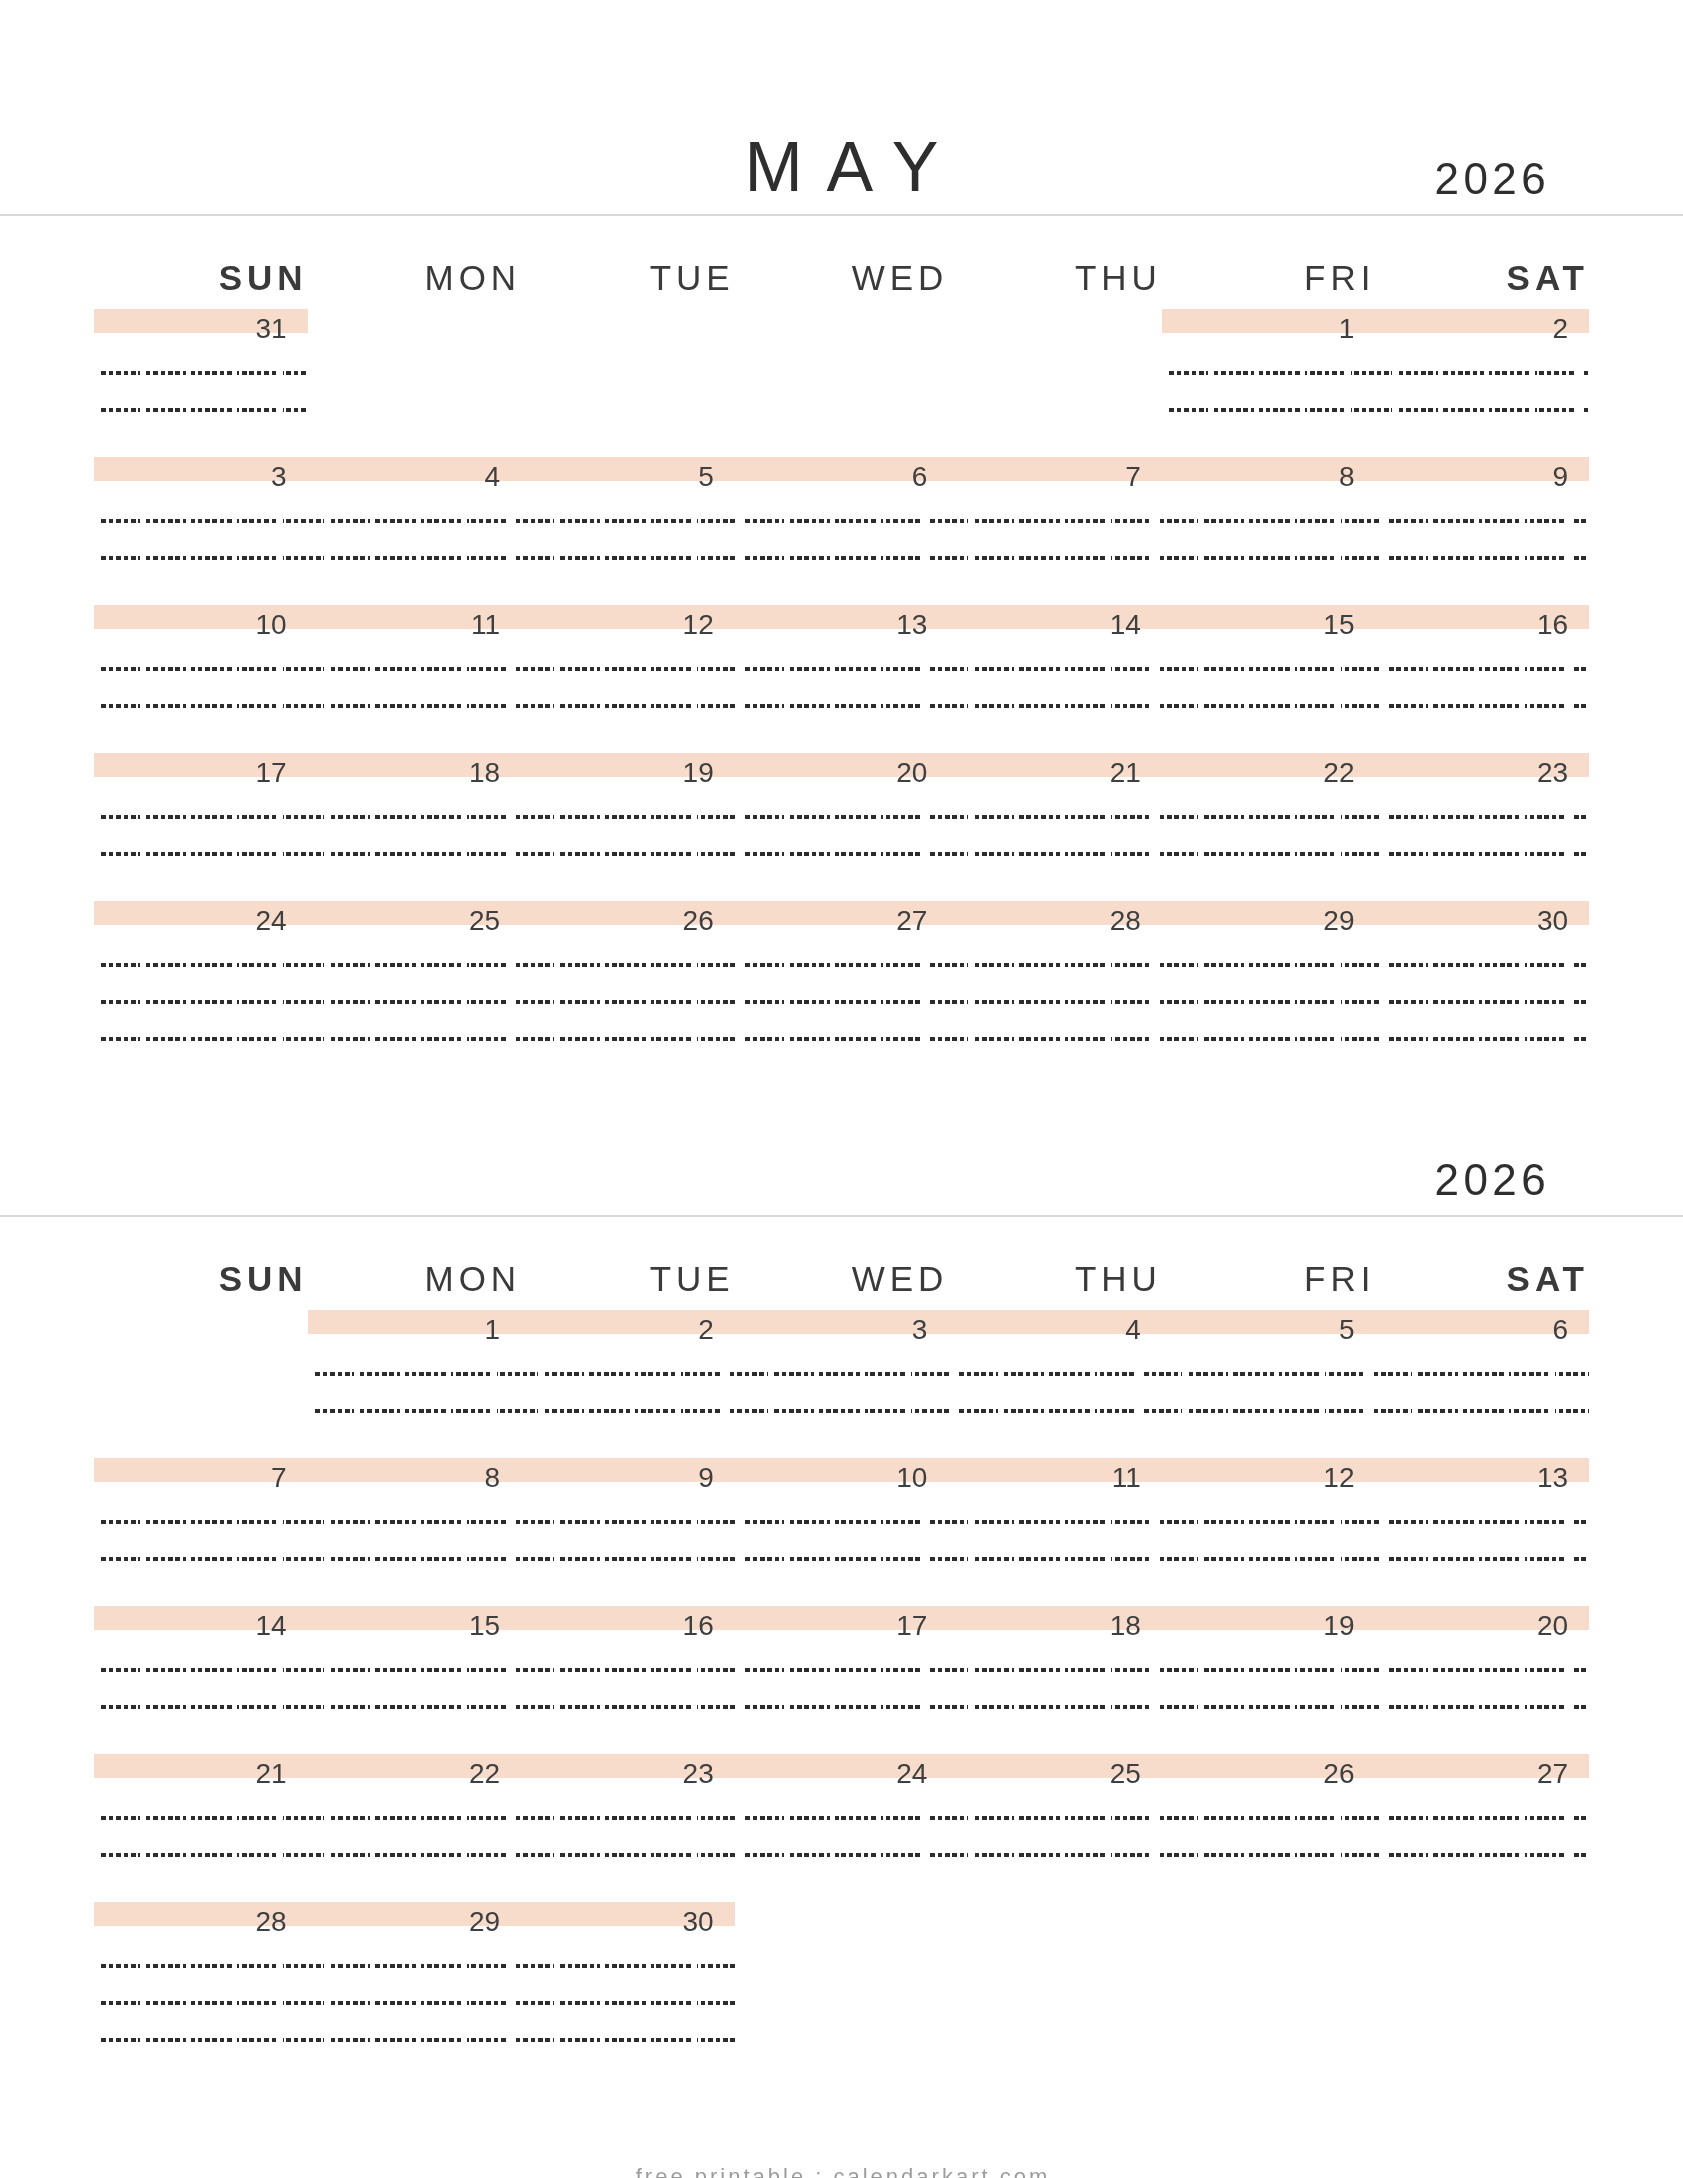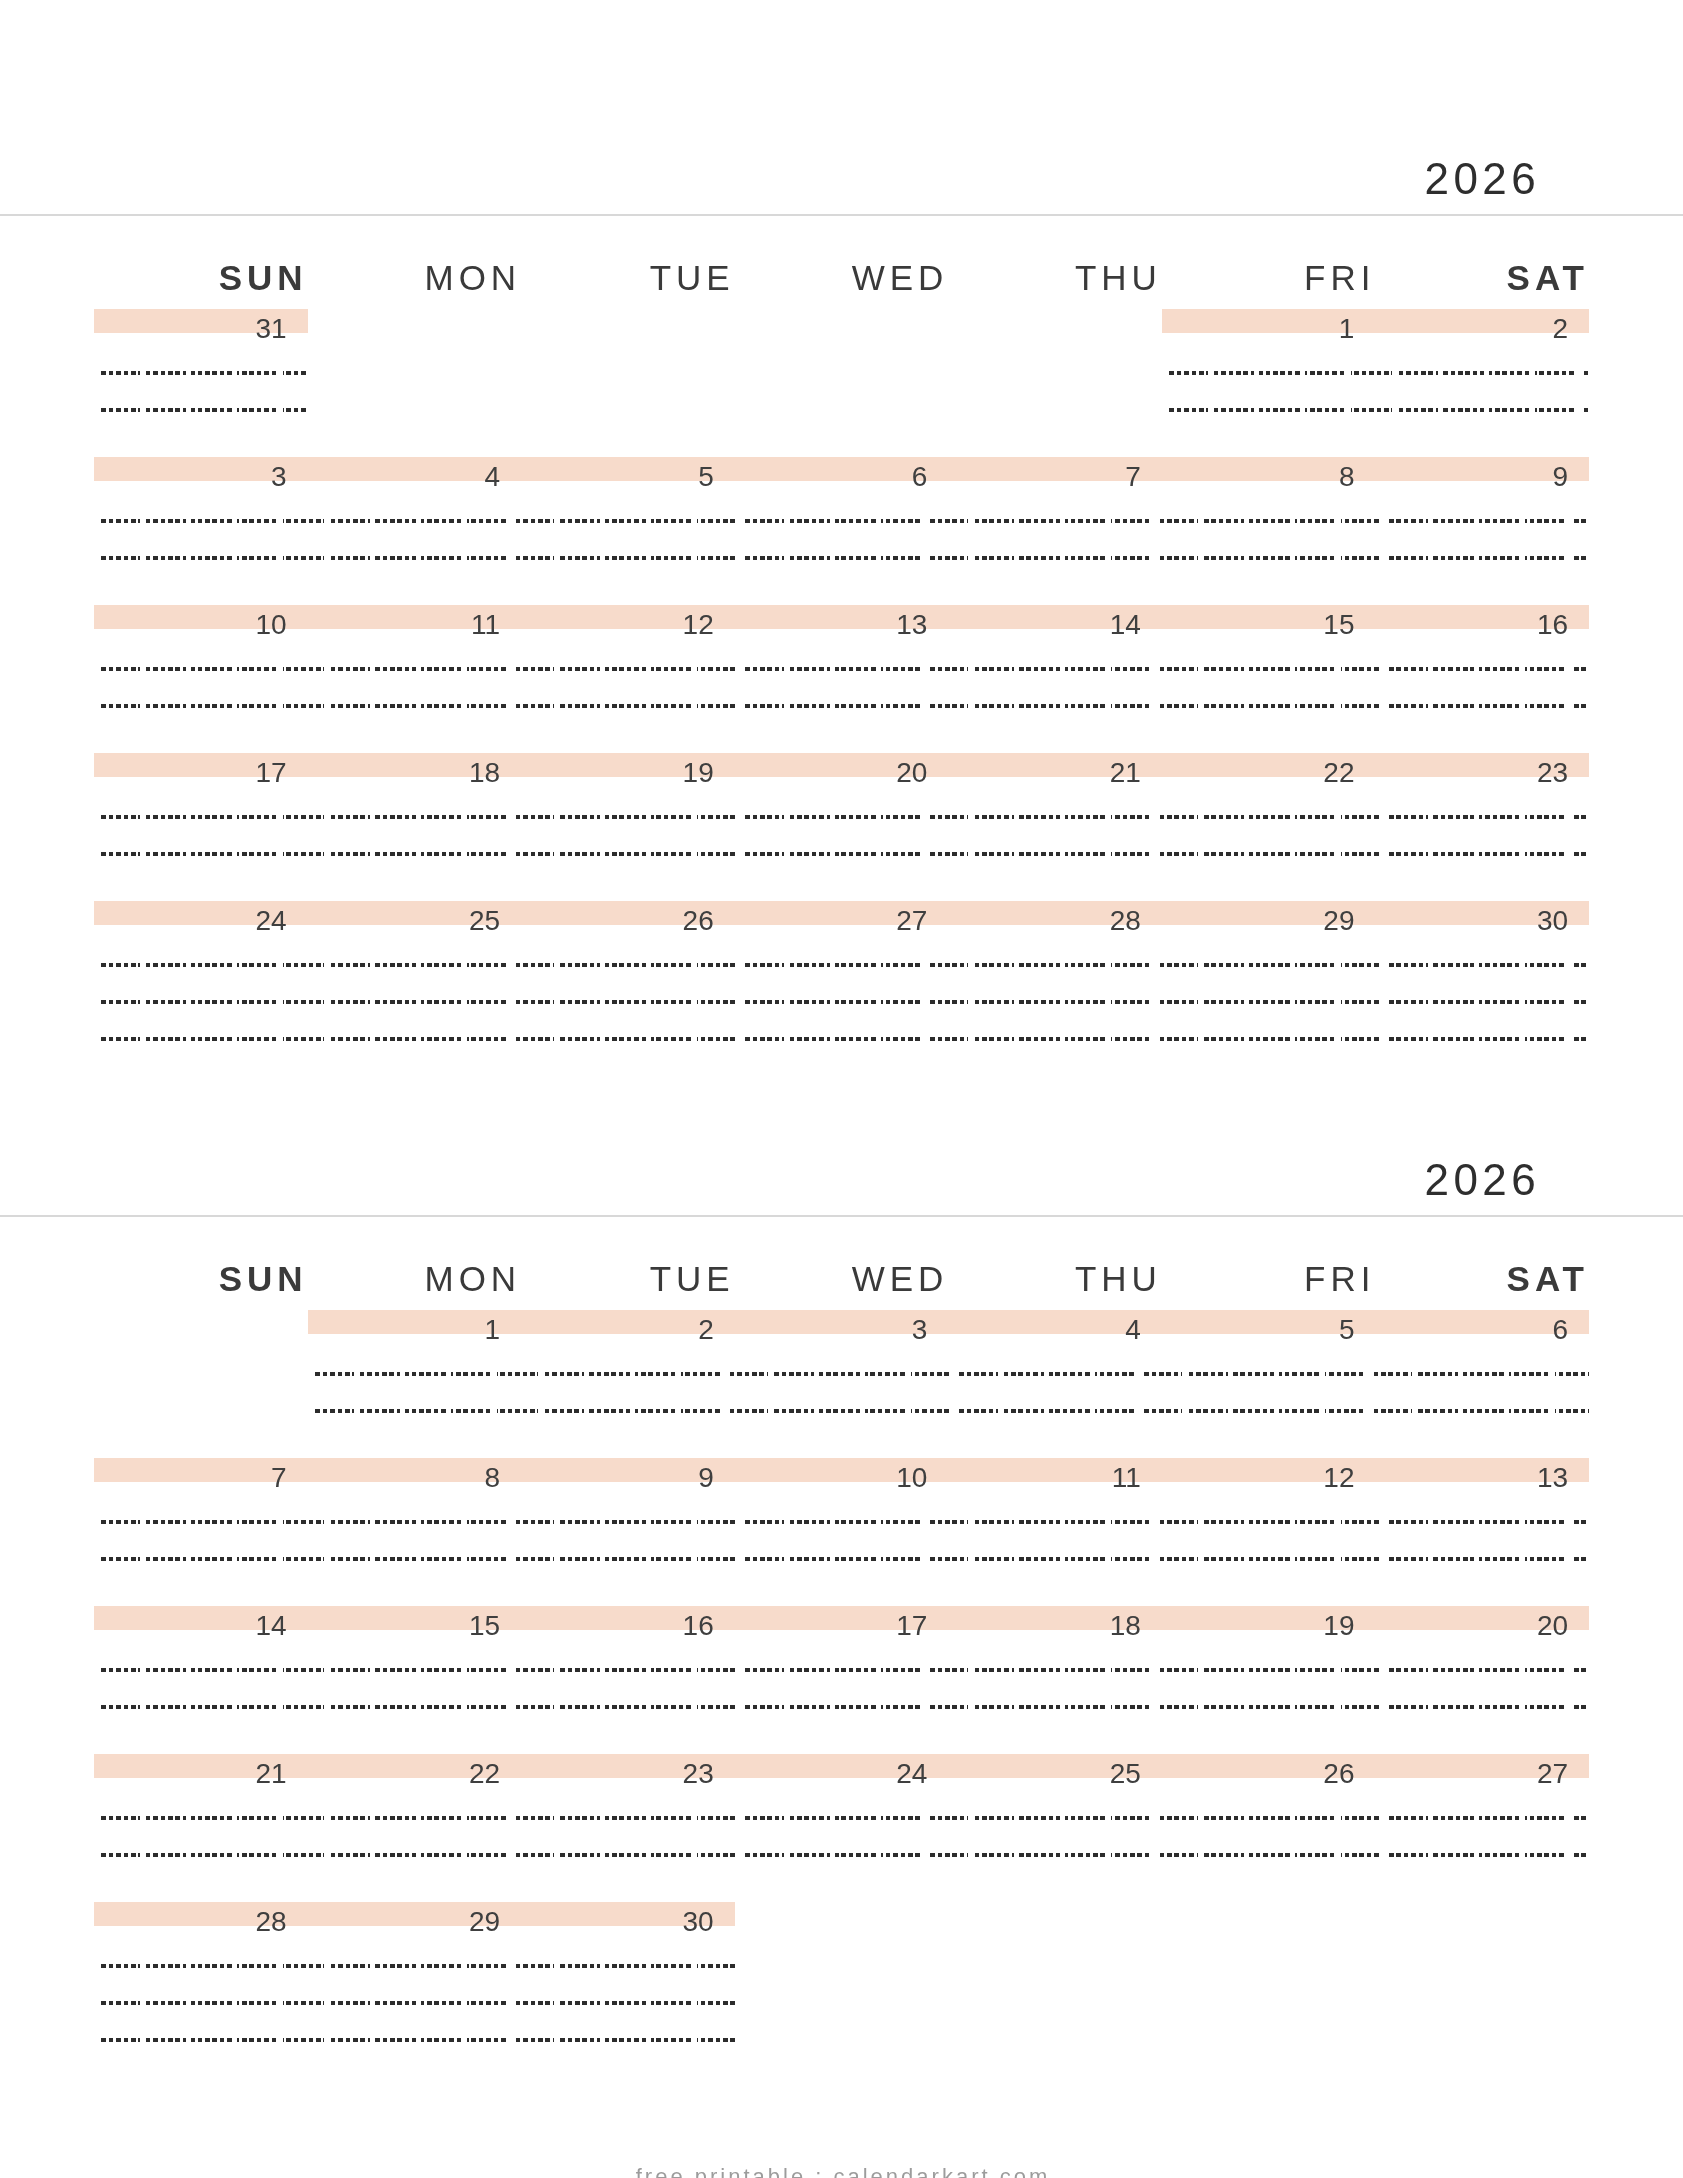--- a/index.html
+++ b/index.html
@@ -12,21 +12,21 @@
     color:var(--ink,#2e2e2e);
   }
   .title-row{position:relative;height:214px;border-bottom:2px solid var(--divider,#d8d8d8);}
   .month-second .title-row{height:166px;}
   .month-name{
     position:absolute;left:0;right:0;bottom:12px;
     text-align:center;font-size:70px;line-height:1;font-weight:400;
     letter-spacing:.34em;text-indent:.34em;color:var(--ink,#2e2e2e);
   }
   .month-year{
-    position:absolute;right:143px;bottom:13px;
+    position:absolute;right:133px;bottom:13px;
     font-size:44px;line-height:1;letter-spacing:.1em;color:var(--ink,#2e2e2e);
   }
   .weekday-row{
     display:grid;grid-template-columns:repeat(7,1fr);
     margin:0 94px;height:93px;box-sizing:border-box;
     padding-top:30px;align-items:center;
   }
   .weekday{text-align:right;font-size:35px;letter-spacing:5px;text-indent:5px;color:#3a3a3a;font-weight:400;}
   .weekday.bold{font-weight:700;}
   .week{display:grid;grid-template-columns:repeat(7,1fr);margin:0 94px;height:148px;}
@@ -46,20 +46,21 @@
     color:var(--footer,#9c9c9c);
   }
 </style>
 </head>
 <body>
 
 <div class="page" style="--bar: #f7dbcb; --divider: #d8d8d8; --dash: #2c2c2c; --footer: #9c9c9c; --ink: #2e2e2e; --num: #3f3f3f;">
   <div id="months">
       <div class="month month-first">
         <div class="title-row">
+          <div class="month-name">MAY</div>
           <div class="month-year">2026</div>
         </div>
         <div class="weekday-row">
           <div class="weekday bold">SUN</div>
           <div class="weekday">MON</div>
           <div class="weekday">TUE</div>
           <div class="weekday">WED</div>
           <div class="weekday">THU</div>
           <div class="weekday">FRI</div>
           <div class="weekday bold">SAT</div>

